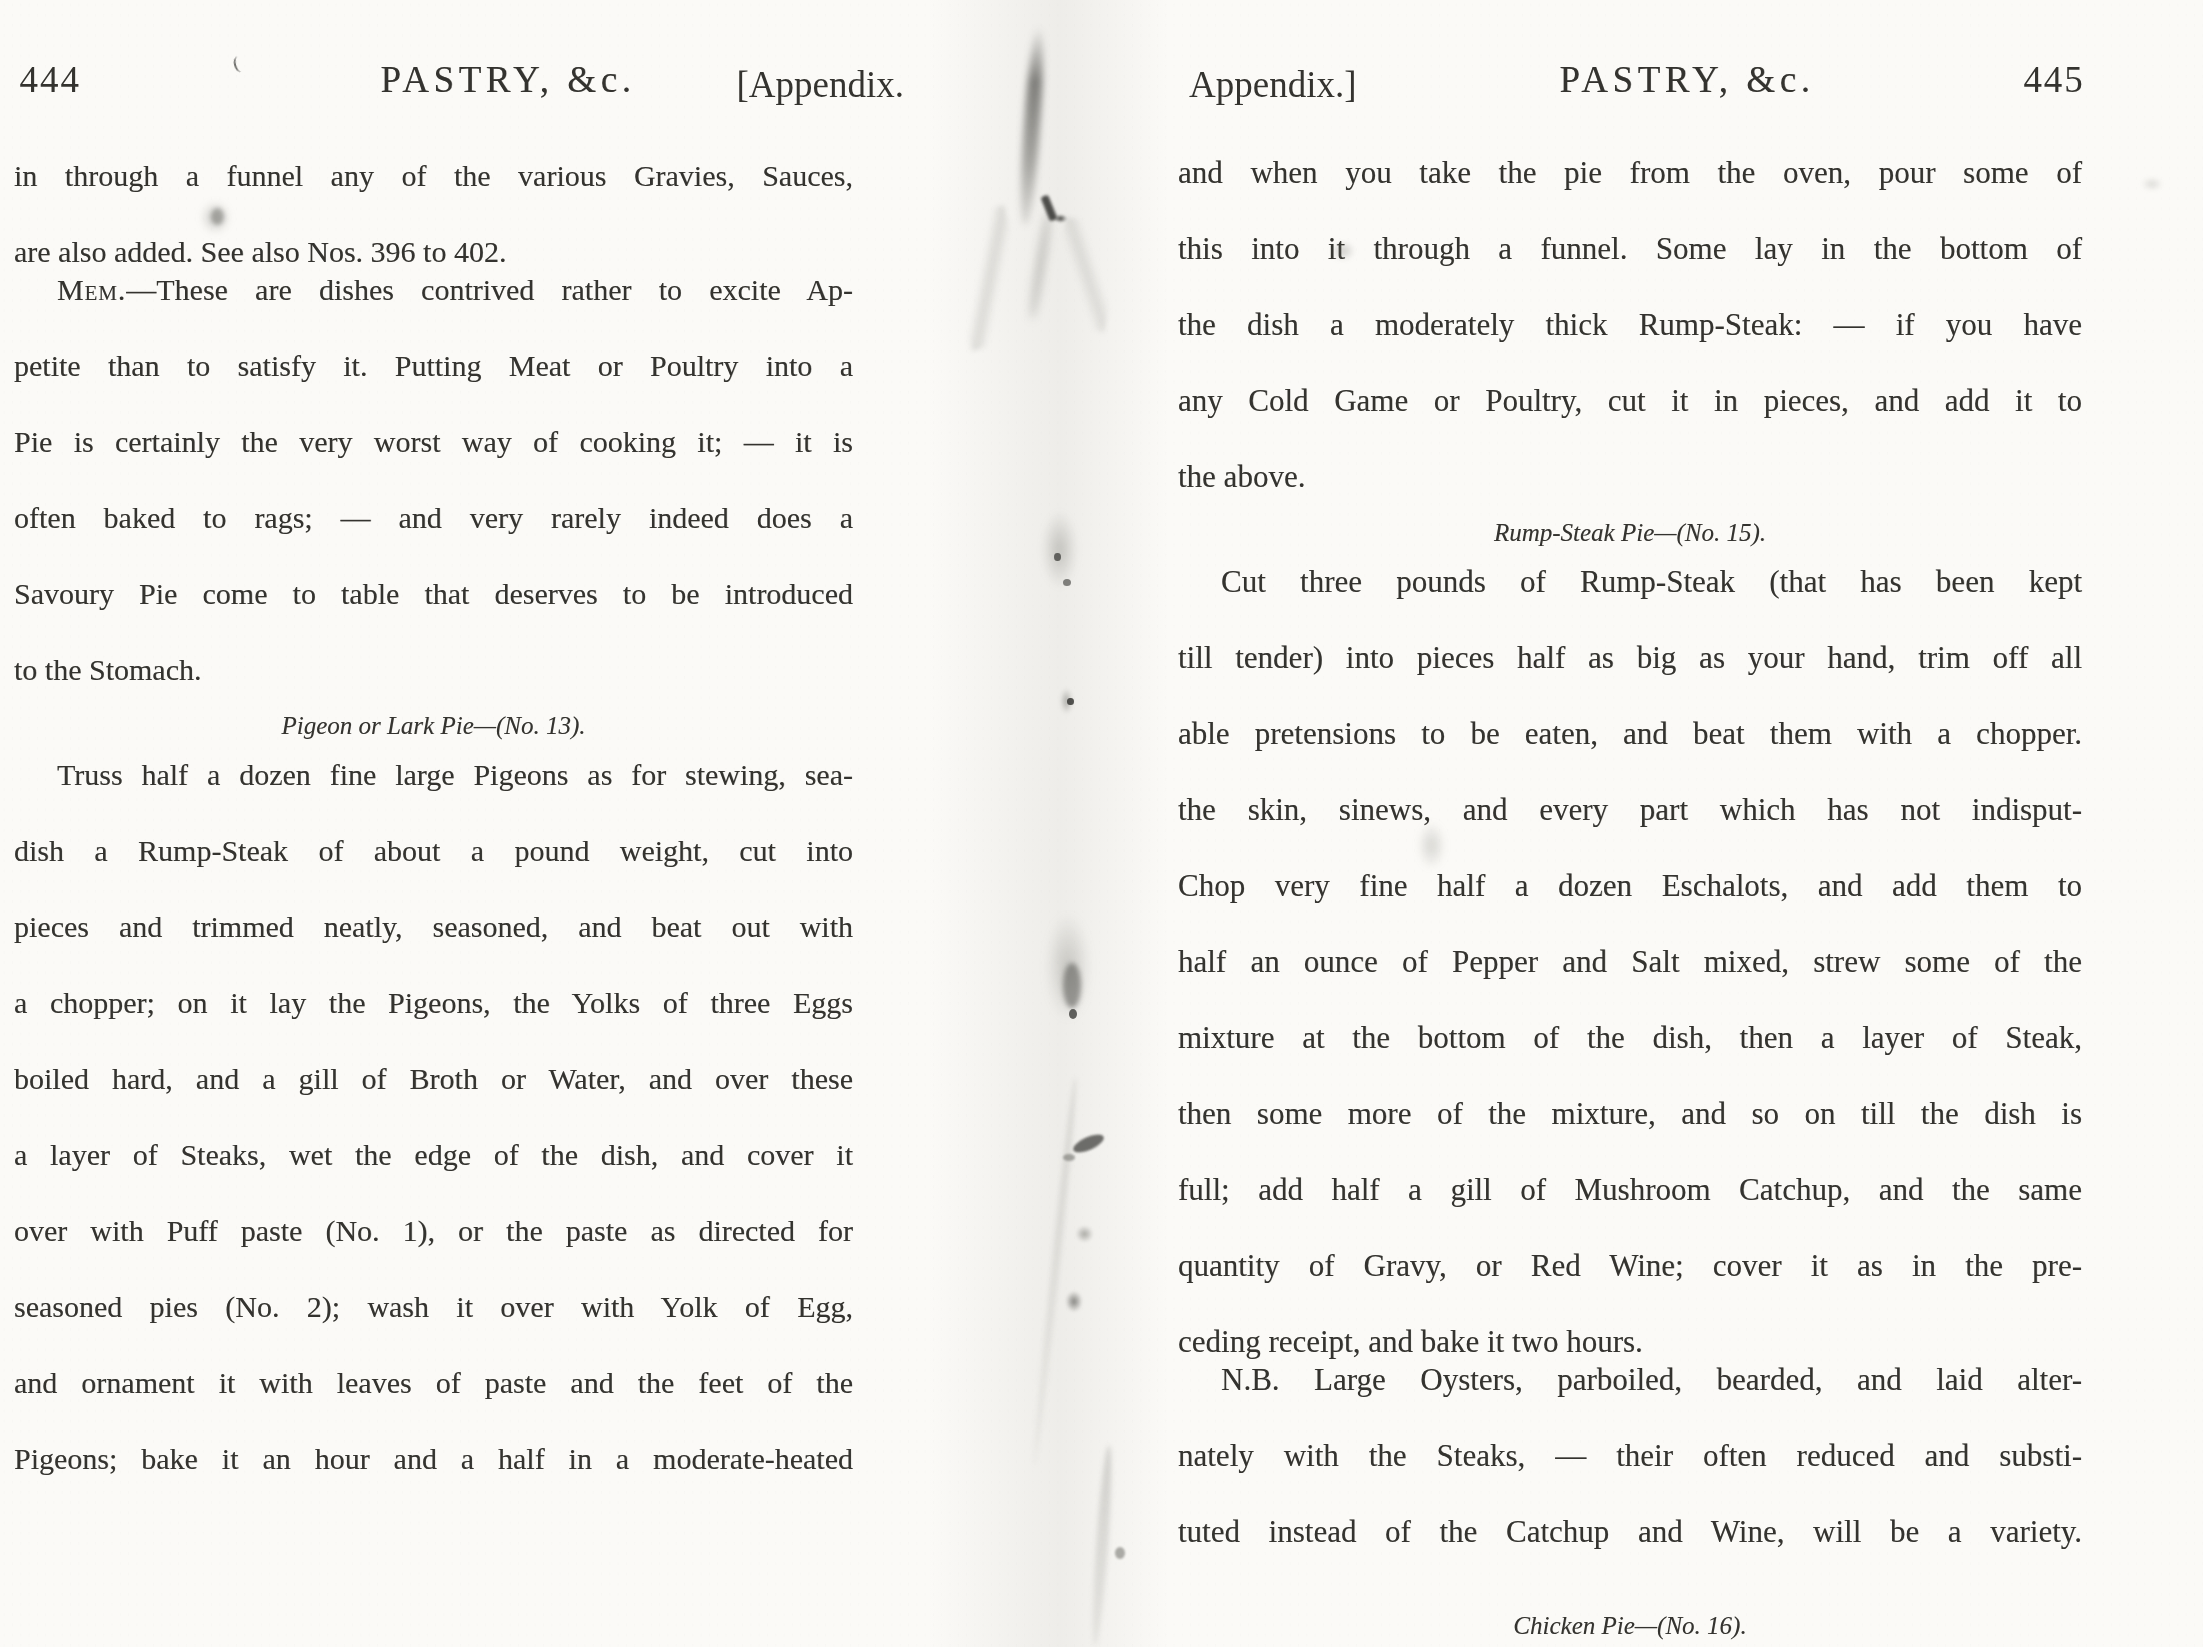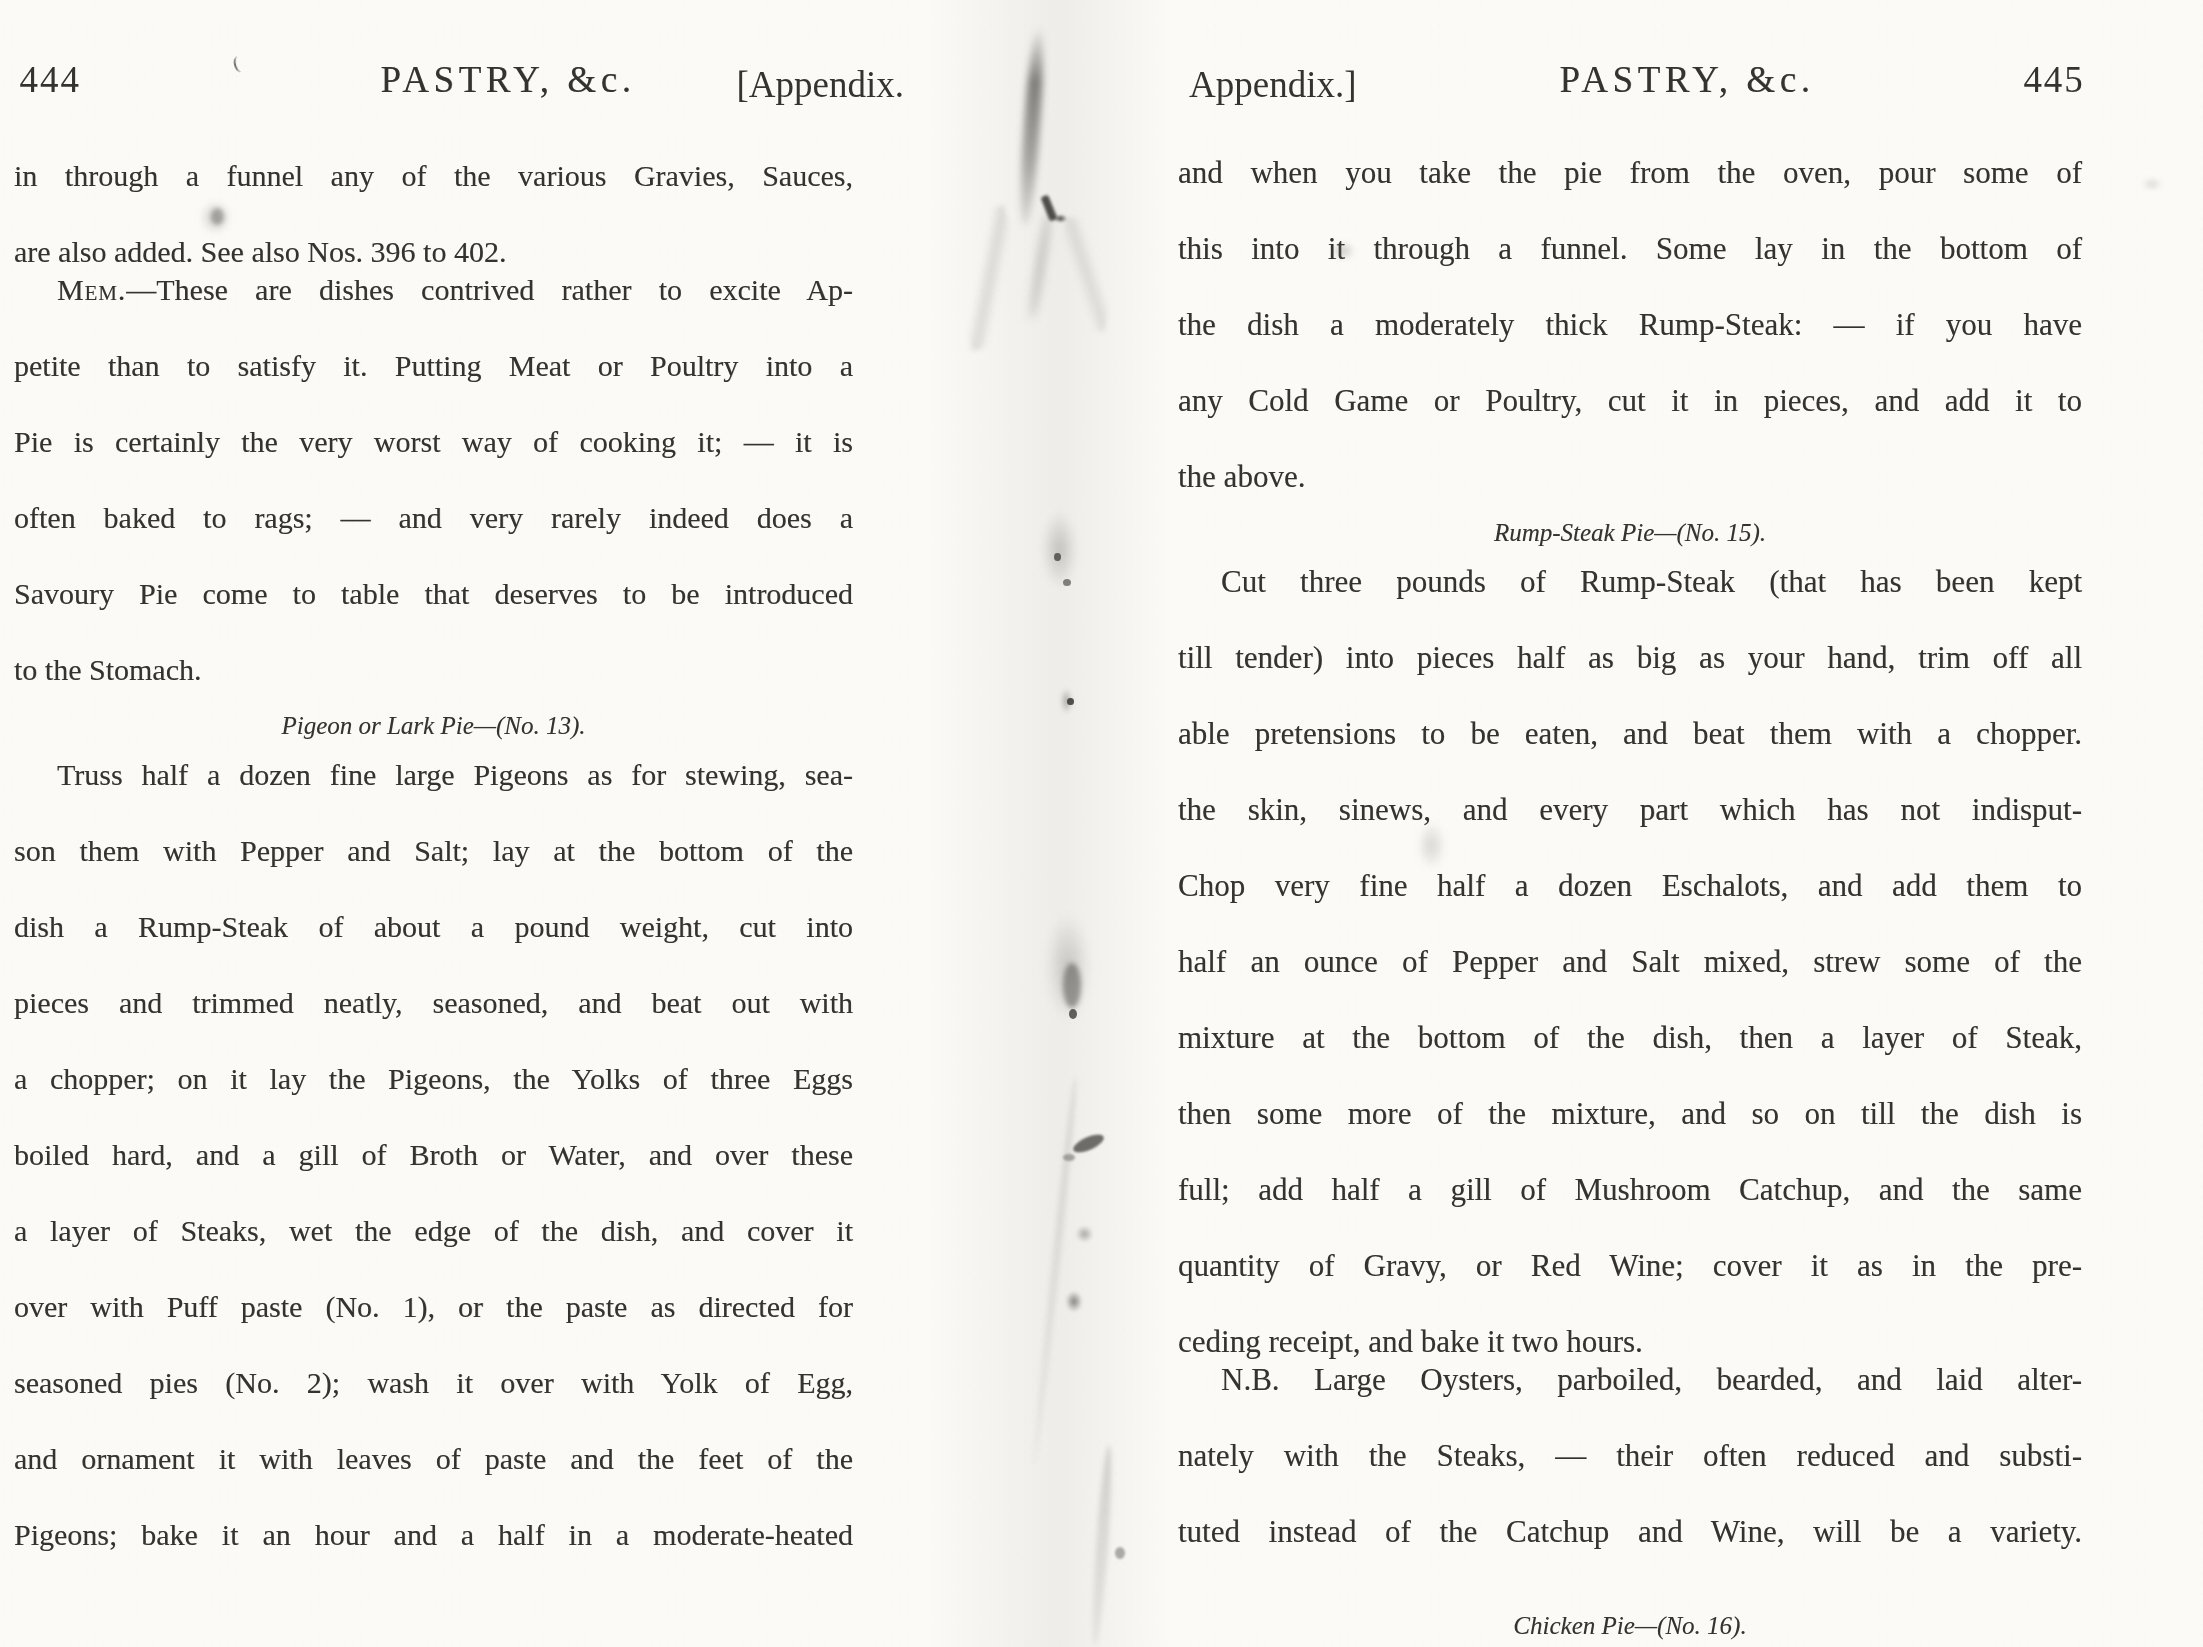--- a/index.html
+++ b/index.html
@@ -132,21 +132,20 @@
         <div class="line"><span class="sc">Mem.</span>—These are dishes contrived rather to excite Ap-</div>
         <div class="line">petite than to satisfy it.  Putting Meat or Poultry into a</div>
         <div class="line">Pie is certainly the very worst way of cooking it; — it is</div>
         <div class="line">often baked to rags; — and very rarely indeed does a</div>
         <div class="line">Savoury Pie come to table that deserves to be introduced</div>
         <div class="line last">to the Stomach.</div>
       </div>
       <div class="heading">Pigeon or Lark Pie—(No. 13).</div>
       <div class="para indent">
         <div class="line">Truss half a dozen fine large Pigeons as for stewing, sea-</div>
-        <div class="line">son them with Pepper and Salt; lay at the bottom of the</div>
         <div class="line">dish a Rump-Steak of about a pound weight, cut into</div>
         <div class="line">pieces and trimmed neatly, seasoned, and beat out with</div>
         <div class="line">a chopper; on it lay the Pigeons, the Yolks of three Eggs</div>
         <div class="line">boiled hard, and a gill of Broth or Water, and over these</div>
         <div class="line">a layer of Steaks, wet the edge of the dish, and cover it</div>
         <div class="line">over with Puff paste (No. 1), or the paste as directed for</div>
         <div class="line">seasoned pies (No. 2); wash it over with Yolk of Egg,</div>
         <div class="line">and ornament it with leaves of paste and the feet of the</div>
         <div class="line">Pigeons; bake it an hour and a half in a moderate-heated</div>
       </div>

